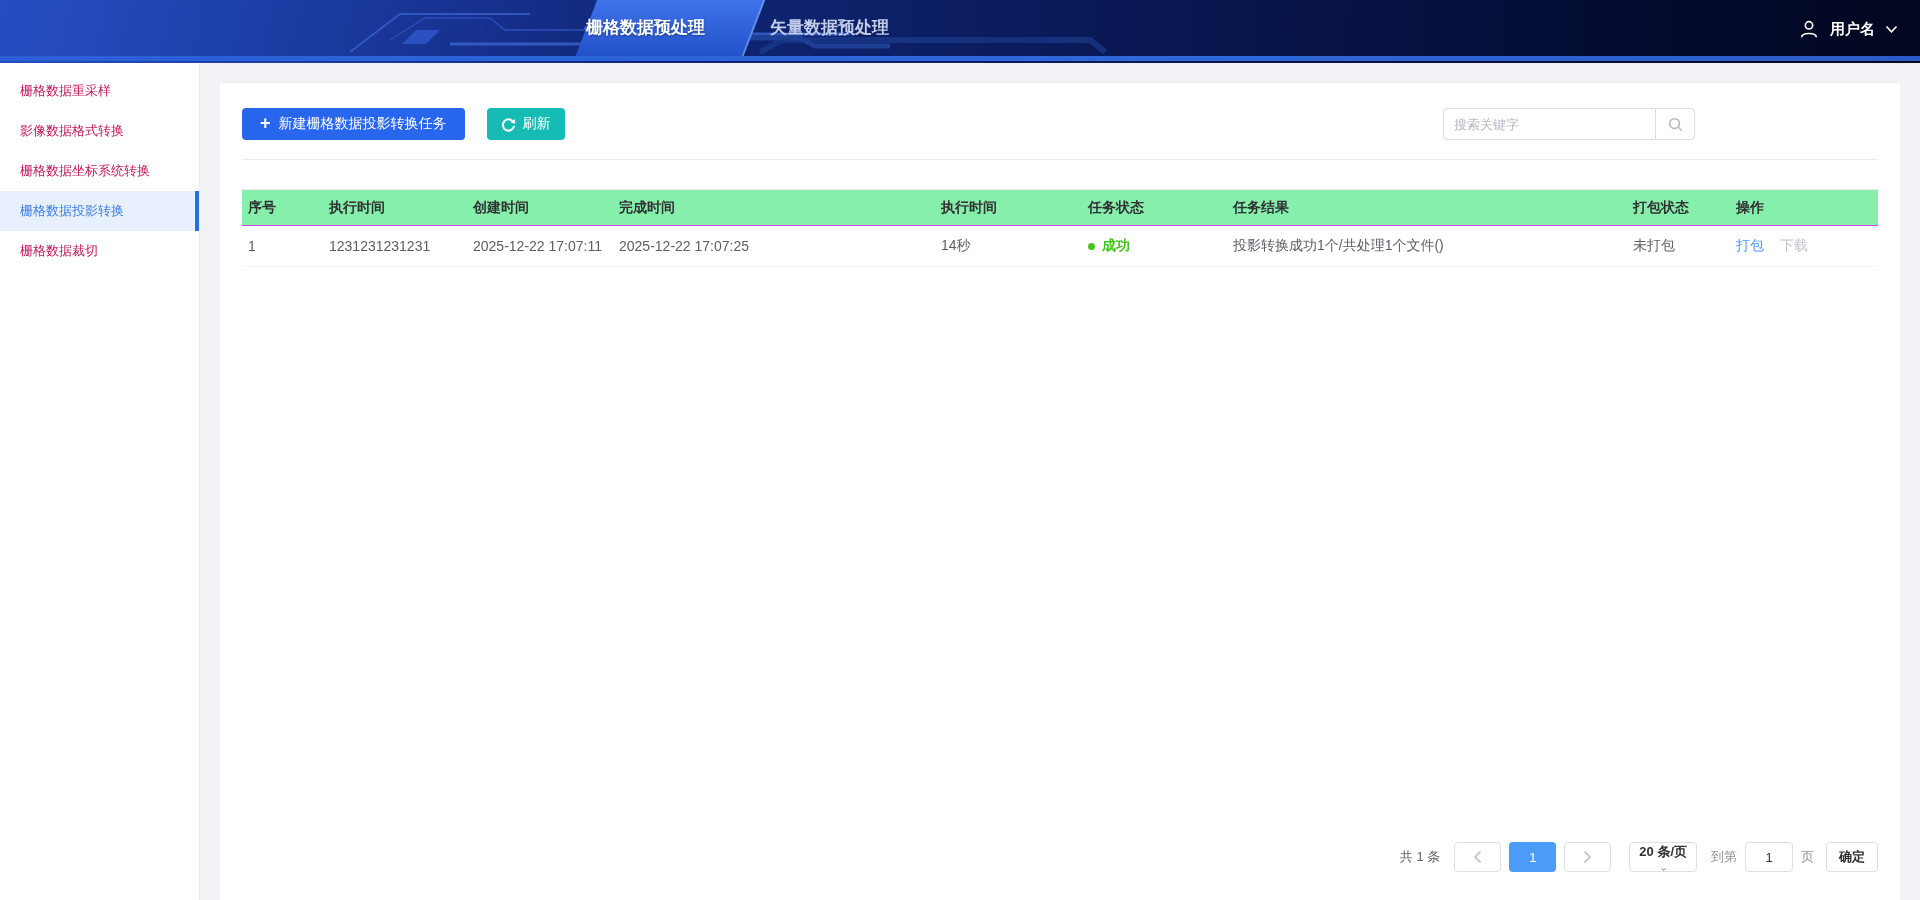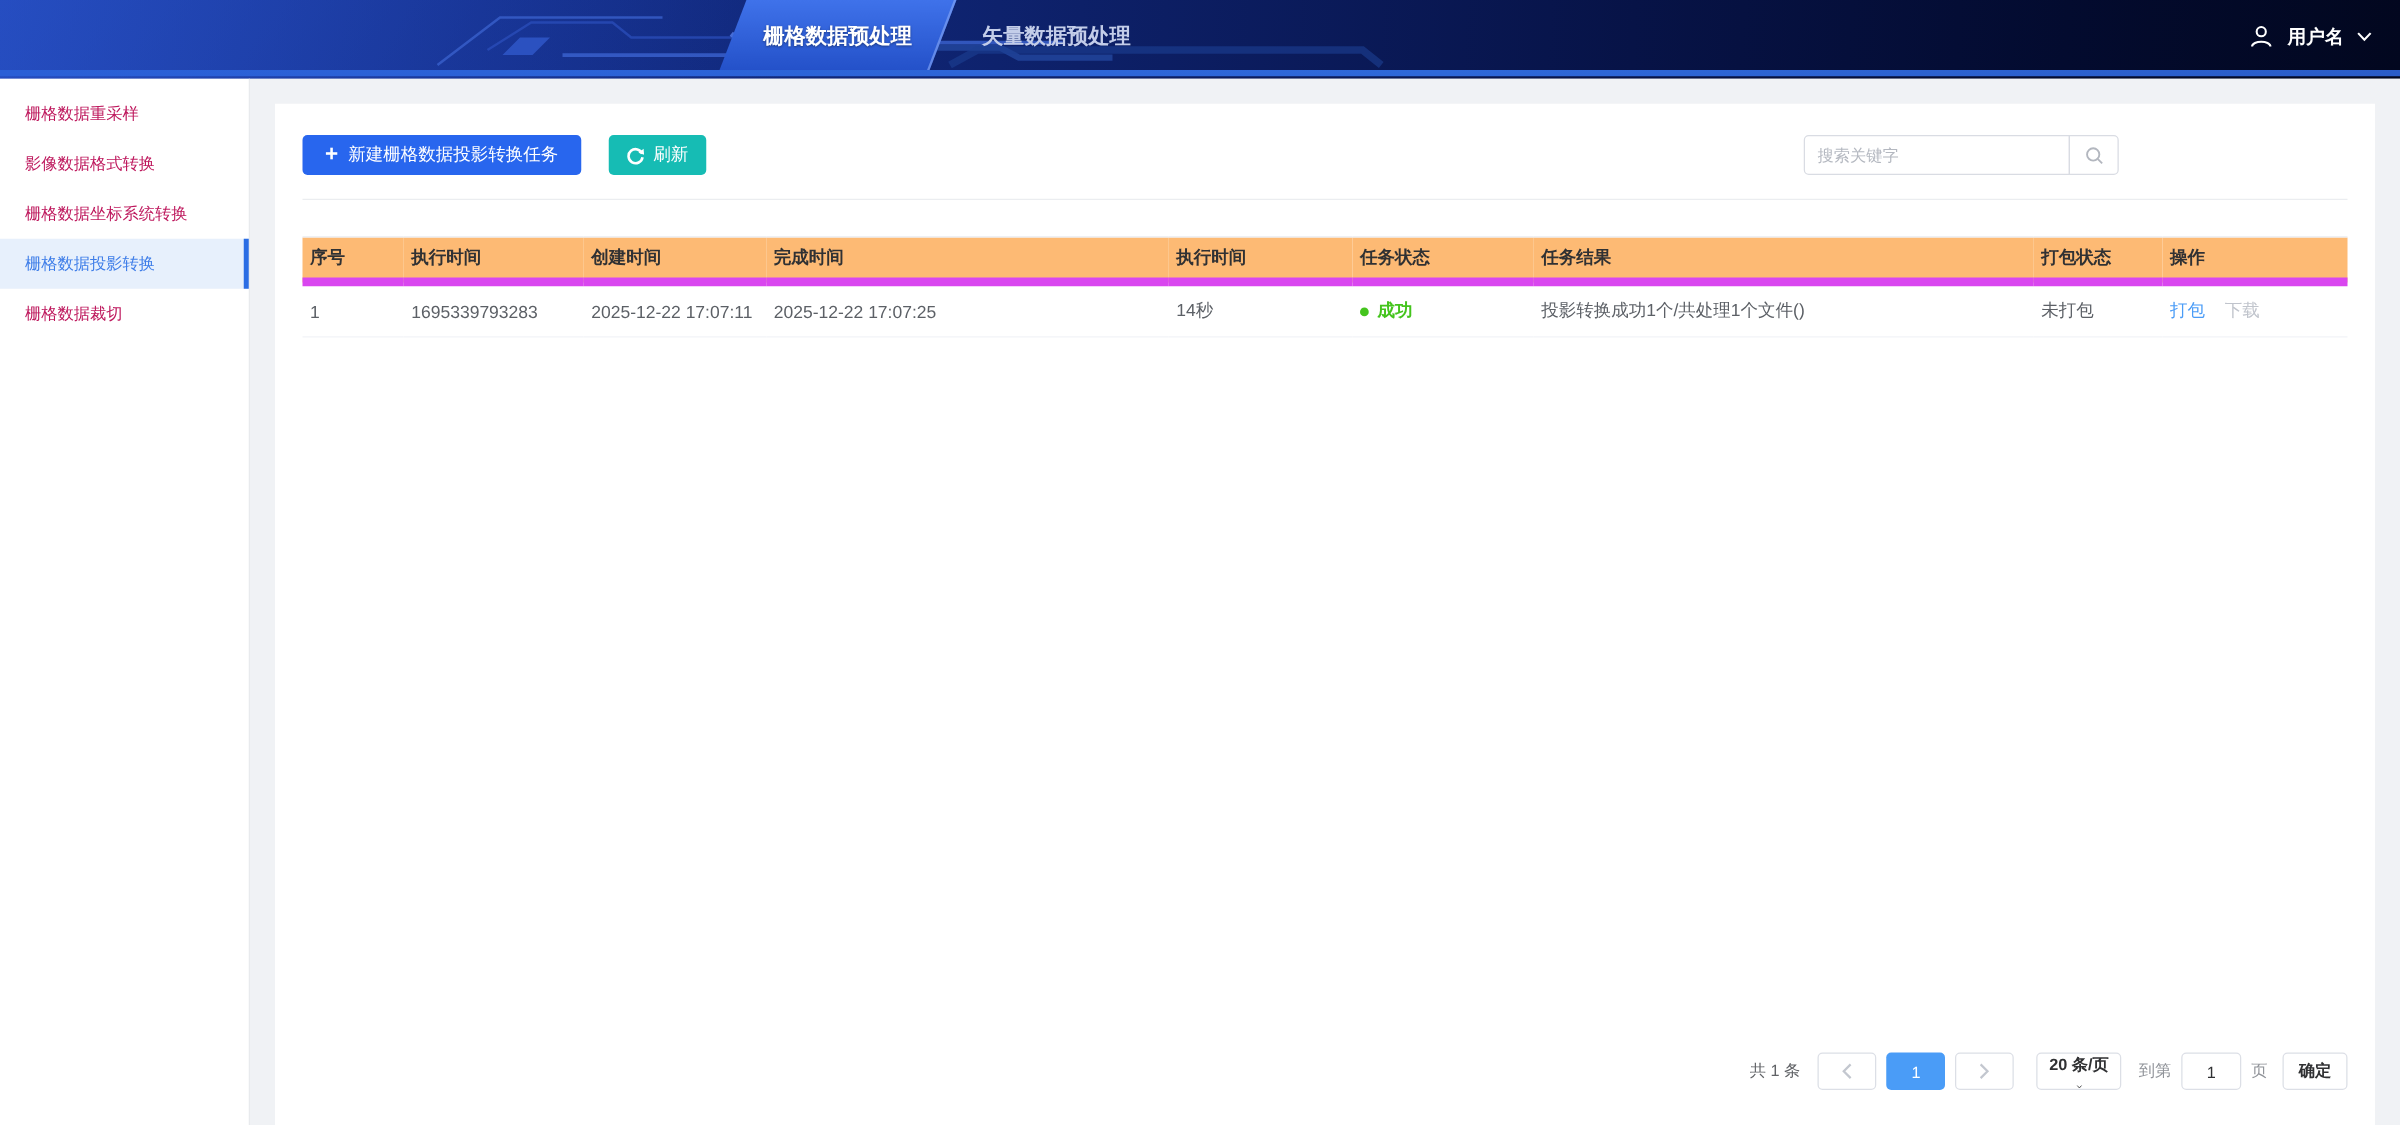--- a/index.html
+++ b/index.html
@@ -17,22 +17,22 @@
   .hdr-line { position:absolute; left:0; bottom:2px; height:5px; width:100%;
     background:linear-gradient(90deg,#2a5fd6,#2e68d9 60%,#2a5cc8); }
   .hdr-circuit { position:absolute; left:330px; top:0; }
   .brand { position:absolute; left:18px; top:0; height:58px; display:flex; align-items:center; }
   .brand-title { color:#fff; font-size:23px; font-weight:bold; letter-spacing:2px;
     margin-left:10px; text-shadow:0 2px 3px rgba(0,0,0,.45), 1px 1px 0 rgba(120,160,255,.25); }
   .tab-active-bg { position:absolute; left:586px; top:0; width:168px; height:58px;
     transform:skewX(-21deg);
     background:linear-gradient(180deg,#3f72ea,#2350c8);
     border-right:2px solid rgba(130,165,245,.65); }
-  .tab-label { position:absolute; top:0; height:58px; line-height:58px; text-align:center;
-    font-size:17px; font-weight:bold; cursor:pointer; }
+  .tab-label { position:absolute; top:0; height:58px; line-height:58px; text-align:left;
+    font-size:17px; font-weight:bold; cursor:pointer;font-family:Liberation Mono, monospace; }
   .tab-label.active { left:586px; width:168px; color:#ffffff; text-shadow:0 1px 2px rgba(0,0,0,.4); }
   .tab-label.inactive { left:770px; width:150px; color:#c3cde9; }
   .hdr-user { position:absolute; right:22px; top:0; height:58px; display:flex;
     align-items:center; gap:10px; color:#fff; cursor:pointer; }
   .hdr-user .uname { font-size:15px; font-weight:bold; }
 
   
   .sidebar { position:absolute; left:0; top:63px; width:200px; bottom:0; background:#fff;
     border-right:1px solid #e8eaed; padding-top:8px; }
   .side-item { position:relative; height:40px; line-height:40px; padding-left:20px;
@@ -58,22 +58,22 @@
     padding:0 10px; font-size:13px; color:#333; outline:none; font-family:inherit; }
   .search-input::placeholder { color:#b4b8c0; }
   .search-btn { width:40px; height:32px; border:1px solid #d9dce3; margin-left:-1px;
     border-radius:0 4px 4px 0; background:#fff; display:flex; align-items:center;
     justify-content:center; cursor:pointer; }
 
   .divider { position:absolute; left:22px; right:22px; top:76px; height:1px; background:#ebedf0; }
 
   table.task-table { position:absolute; left:22px; top:106px; width:1636px;
     border-collapse:collapse; table-layout:fixed; }
-  .task-table th { height:36px; background:#fdba74; border-top:1px solid #e9ecf1;
-    border-bottom:7px solid #d946ef; font-size:14px; font-weight:bold; color:#303133;
+  .task-table th { height:36px; background:#86efac; border-top:1px solid #e9ecf1;
+    border-bottom:1px solid #d946ef; font-size:14px; font-weight:bold; color:#303133;
     text-align:left; padding:0 4px 0 6px; }
   .task-table td { height:40px; font-size:14px; color:#5c6066; text-align:left;
     border-bottom:1px solid #f2f4f7; padding:0 4px 0 6px; white-space:nowrap; overflow:hidden; }
   .status-cell { display:flex; align-items:center; gap:7px; height:40px; }
   .dot { width:7px; height:7px; border-radius:50%; background:#44c41d; }
   .status-ok { color:#44c41d; font-weight:bold; }
   .link { color:#4a9cf7; cursor:pointer; text-decoration:none; margin-right:12px; }
   .link-disabled { color:#c0c4cc; cursor:default;text-align:right; }
 
   
@@ -194,21 +194,21 @@
           <th>执行时间</th>
           <th>任务状态</th>
           <th>任务结果</th>
           <th>打包状态</th>
           <th>操作</th>
         </tr>
       </thead>
       <tbody>
         <tr>
           <td>1</td>
-          <td>1695339793283</td>
+          <td>1231231231231</td>
           <td>2025-12-22 17:07:11</td>
           <td>2025-12-22 17:07:25</td>
           <td>14秒</td>
           <td>
             <span class="status-cell">
               <span class="dot"></span>
               <span class="status-ok">成功</span>
             </span>
           </td>
           <td>投影转换成功1个/共处理1个文件()</td>

